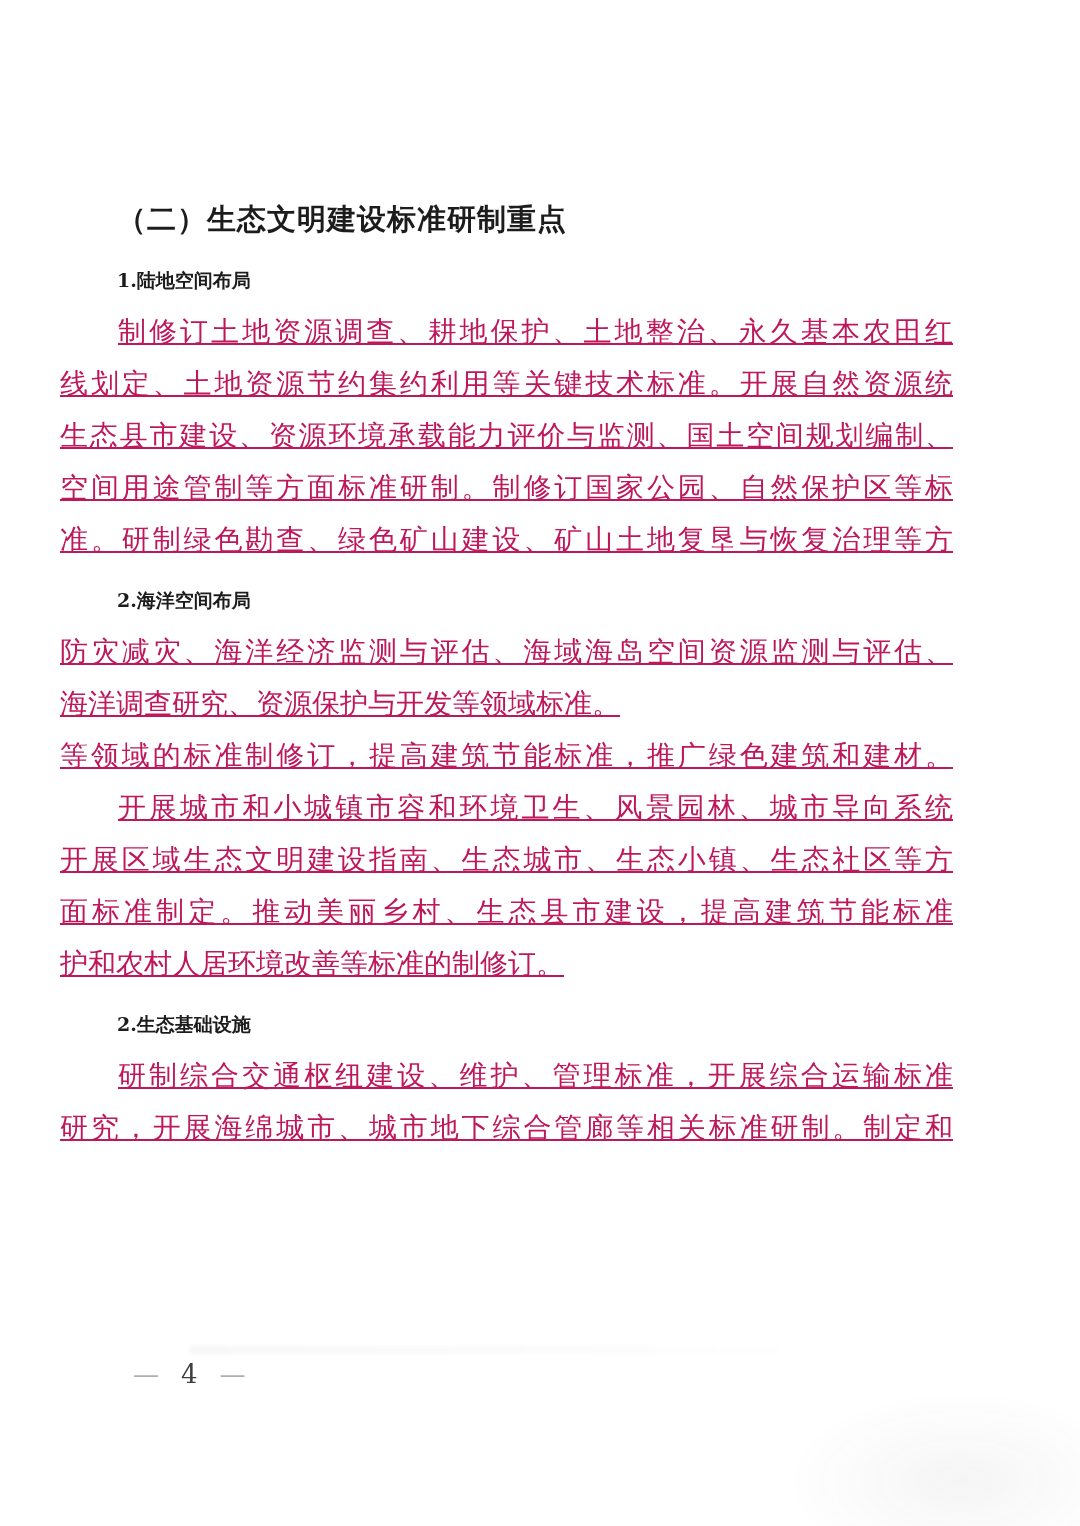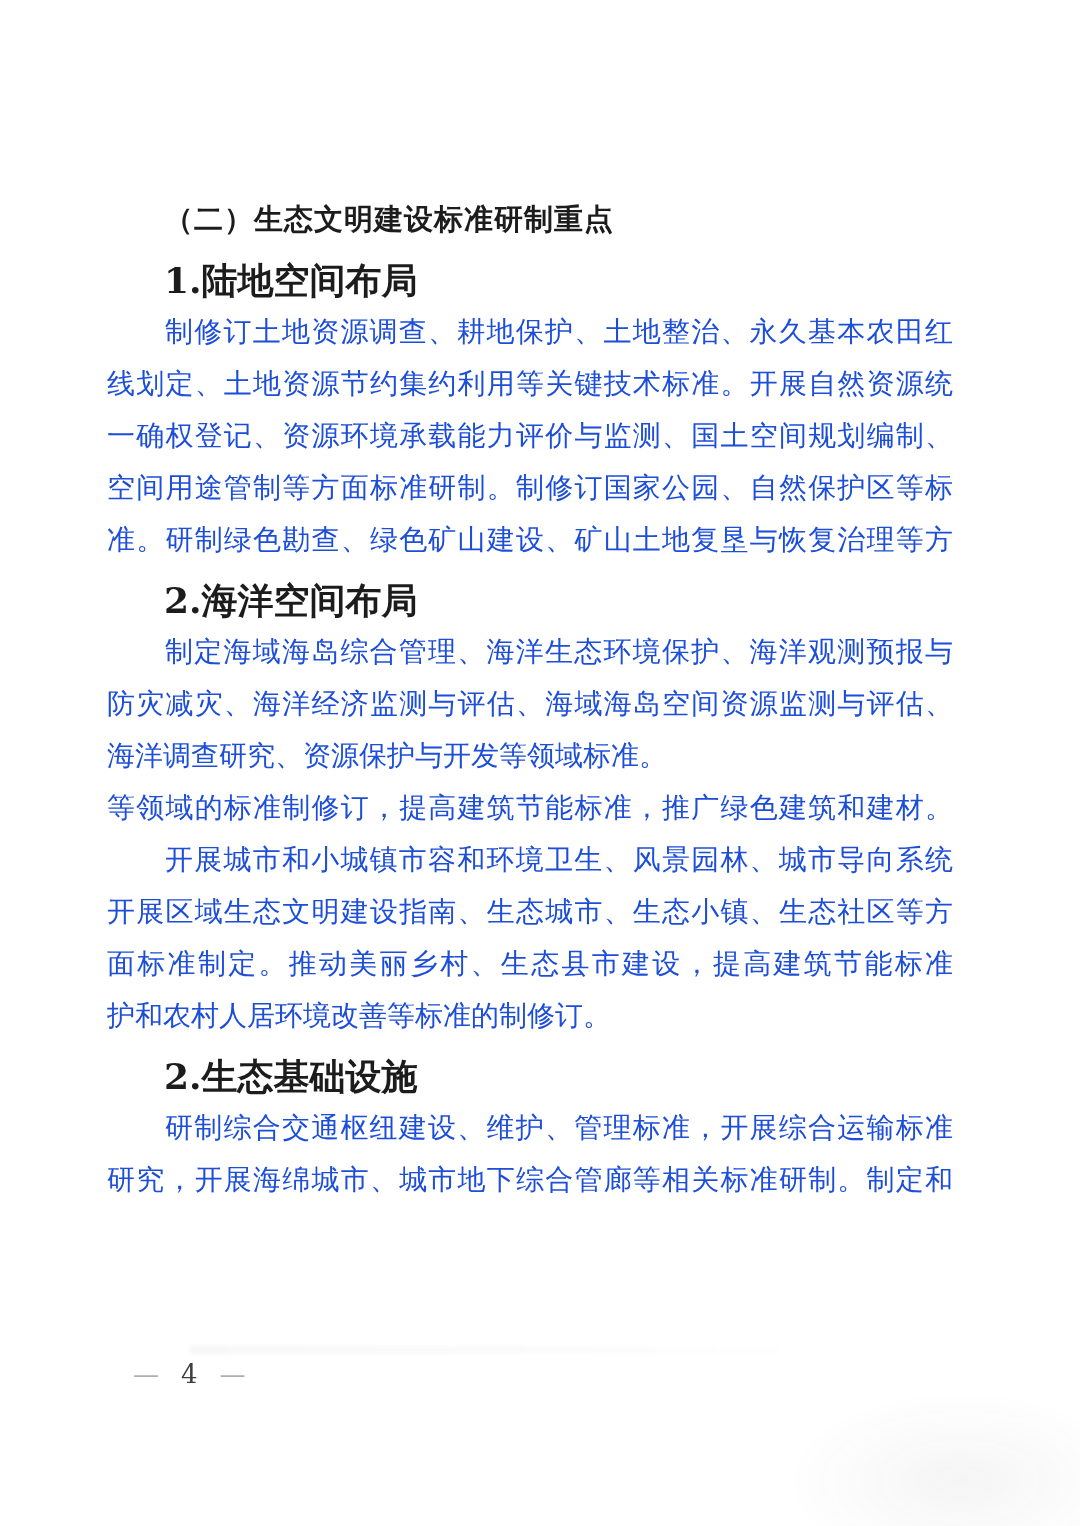--- a/index.html
+++ b/index.html
@@ -7,44 +7,45 @@
   .page {
     position:relative;
     width:1080px; height:1526px;
     margin:0 auto;
     background:#ffffff;
     overflow:hidden;
     font-family:"DejaVu Serif","Liberation Serif",serif;
     color:#2d2d2d;
   }
   .content {
-    padding:192px 127px 0 107px; 
+    padding:192px 127px 0 60px; 
   }
   .doc-title {
     height:54px; line-height:54px;
     margin-left:57px;
     font-size:29px; font-weight:700;
     color:#1c1c1c;
     letter-spacing:1px;
     white-space:nowrap; overflow:hidden;
   }
   .sub-heading {
     height:52px; line-height:52px;
     margin-top:8px; margin-left:57px;
-    font-size:36px; font-weight:700;
+    font-size:19px; font-weight:700;
     color:#1c1c1c;
     white-space:nowrap; overflow:hidden;
   }
   .ln {
     height:52px; line-height:52px;
     font-size:28px;
-    color:#1d4ed8;
+    color:#be185d;
     text-align:justify;
     text-align-last:justify;
     overflow:hidden;
+    text-decoration:underline;
   }
   .ln.last { text-align-last:left; }
   .ln.ind { text-indent:58px; }
   .footer {
     position:absolute; left:133px; top:1358px;
     height:32px; line-height:32px;
     font-size:26px;
     white-space:nowrap;
   }
   .footer .dash { color:#adadad; letter-spacing:0; }
@@ -68,26 +69,25 @@
 <body>
 
 <div class="page">
   <div class="content">
 
     <div class="doc-title">（二）生态文明建设标准研制重点</div>
 
     <div class="sub-heading">1.陆地空间布局</div>
     <div class="ln ind">制修订土地资源调查、耕地保护、土地整治、永久基本农田红</div>
     <div class="ln">线划定、土地资源节约集约利用等关键技术标准。开展自然资源统</div>
-    <div class="ln">一确权登记、资源环境承载能力评价与监测、国土空间规划编制、</div>
+    <div class="ln">生态县市建设、资源环境承载能力评价与监测、国土空间规划编制、</div>
     <div class="ln">空间用途管制等方面标准研制。制修订国家公园、自然保护区等标</div>
     <div class="ln">准。研制绿色勘查、绿色矿山建设、矿山土地复垦与恢复治理等方</div>
 
     <div class="sub-heading">2.海洋空间布局</div>
-    <div class="ln ind">制定海域海岛综合管理、海洋生态环境保护、海洋观测预报与</div>
     <div class="ln">防灾减灾、海洋经济监测与评估、海域海岛空间资源监测与评估、</div>
     <div class="ln last">海洋调查研究、资源保护与开发等领域标准。</div>
 
     <div class="ln">等领域的标准制修订，提高建筑节能标准，推广绿色建筑和建材。</div>
     <div class="ln ind">开展城市和小城镇市容和环境卫生、风景园林、城市导向系统</div>
     <div class="ln">开展区域生态文明建设指南、生态城市、生态小镇、生态社区等方</div>
     <div class="ln">面标准制定。推动美丽乡村、生态县市建设，提高建筑节能标准</div>
     <div class="ln last">护和农村人居环境改善等标准的制修订。</div>
 
     <div class="sub-heading">2.生态基础设施</div>

